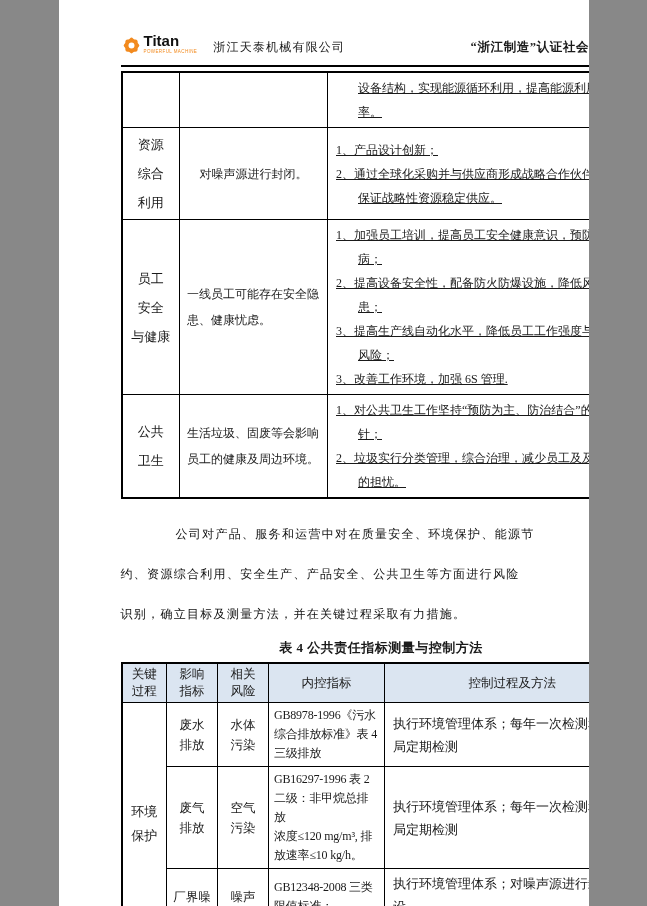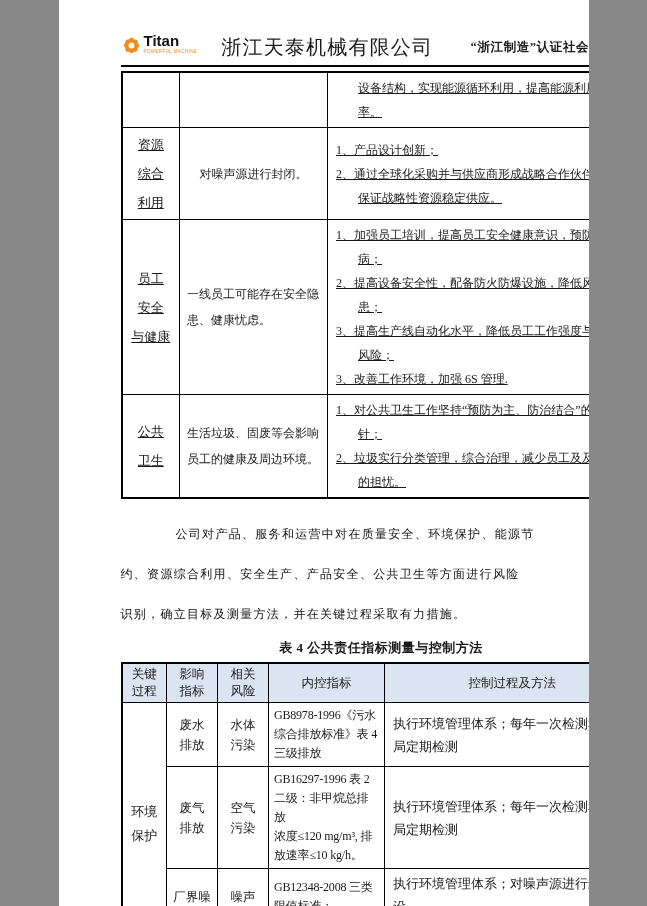--- a/index.html
+++ b/index.html
@@ -11,33 +11,33 @@
   }
   .content { width: 521px; margin-left: 62px; }
 
   
   .hdr { display: flex; align-items: flex-end; padding-top: 33px; }
   .logo { display: flex; align-items: flex-start; }
   .logo-gear { width: 21px; height: 21px; margin-top: 2px; }
   .logo-txt { display: flex; flex-direction: column; margin-left: 2px; }
   .logo-brand { font-family: "Liberation Sans", sans-serif; font-weight: bold; font-size: 15px; color: #111; line-height: 15px; }
   .logo-tag { font-family: "Liberation Sans", sans-serif; font-size: 4.5px; color: #F28A1E; letter-spacing: .4px; margin-top: 1px; }
-  .company { font-size: 20px; letter-spacing: 1.2px; margin-left: 24px; line-height: 18px; }
+  .company { font-size: 12px; letter-spacing: 1.2px; margin-left: 16px; line-height: 18px; }
   .report-title { margin-left: auto; font-size: 12.5px; font-weight: bold; letter-spacing: .6px; line-height: 15px; padding-bottom: 1px; }
   .hdr-rule { border-top: 2.5px solid #000; margin-top: 9px; }
 
   
   table { border-collapse: collapse; width: 100%; table-layout: fixed; }
   table.bordered { border: 2px solid #000; }
   .bordered td, .bordered th { border: 1px solid #000; }
 
   
   .t1 { margin-top: 4px; }
   .t1 td { vertical-align: middle; }
-  td.topic { text-align: center; font-size: 13px; line-height: 29px; white-space: pre-line; padding: 2px; text-decoration: underline; }
+  td.topic { text-align: center; font-size: 13px; line-height: 29px; white-space: pre-line; padding: 2px; }
   td.riskc { font-size: 12px; line-height: 26px; white-space: pre-line; padding: 2px 7px; }
   td.riskc.c { text-align: center; }
   td.meas { padding: 3px 8px 3px 8px; text-decoration: underline; }
   .measure { font-size: 12px; line-height: 24px; white-space: pre-line; padding-left: 22px; text-indent: -22px; }
   .measure.cont { text-indent: 0; }
   .tr-cont { height: 33px; } .tr-res { height: 84px; } .tr-emp { height: 174px; } .tr-pub { height: 102px; }
 
   
   .para { margin-top: 15px; font-size: 12px; line-height: 40px; letter-spacing: 1.3px;
           text-indent: 55px; white-space: pre-line; color: #111; }

